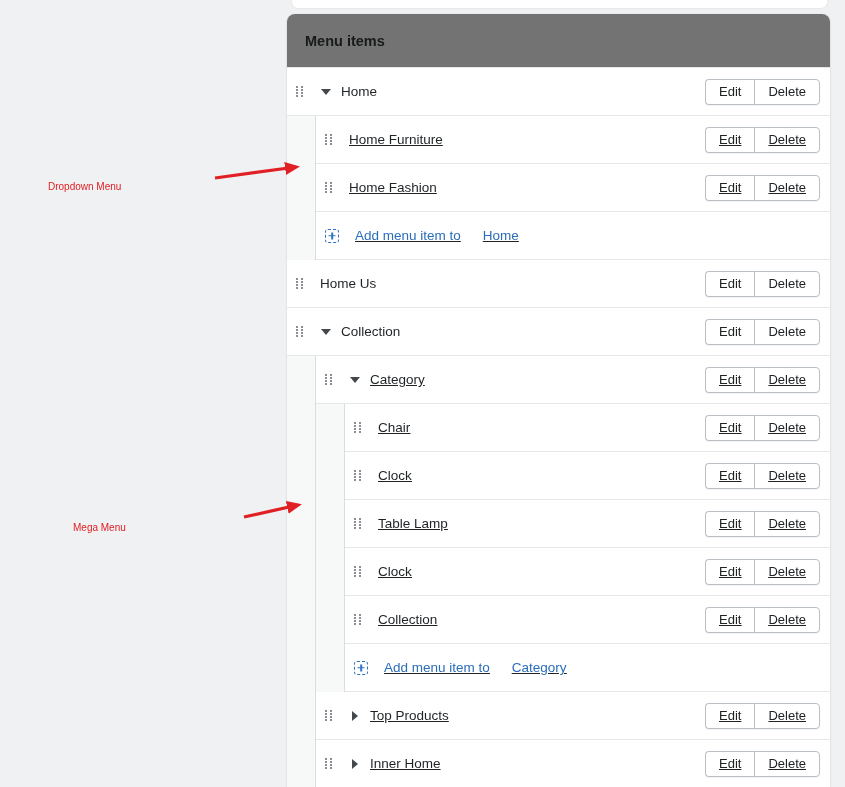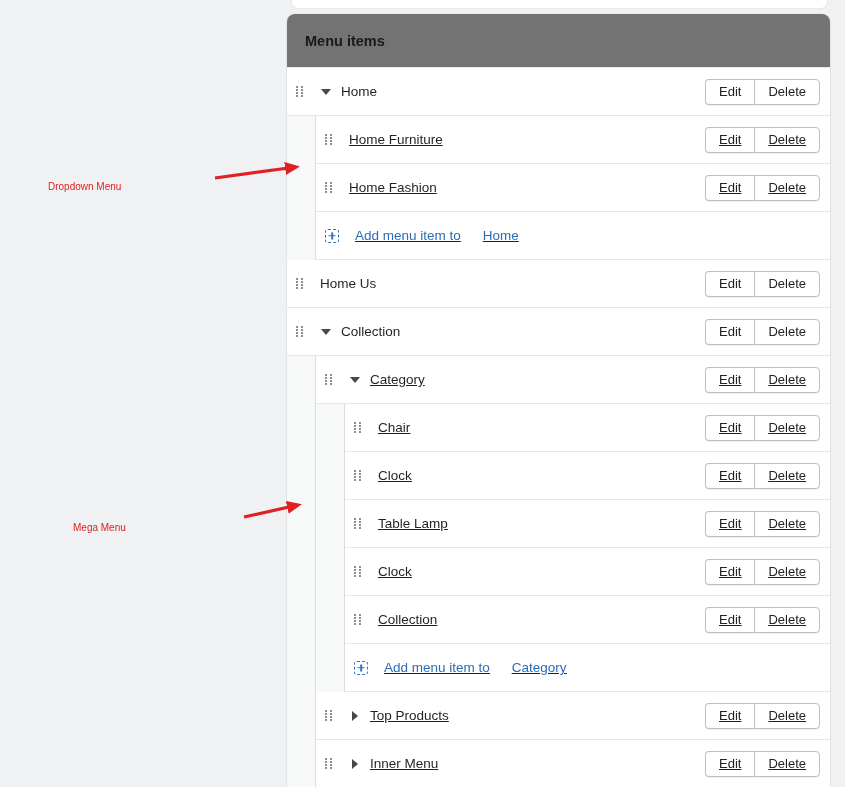--- a/index.html
+++ b/index.html
@@ -252,21 +252,21 @@
           <button class="btn btn-edit">Edit</button>
           <button class="btn btn-delete">Delete</button>
         </div>
       </div>
 
       <div class="row">
         <span class="drag"></span>
         <span class="caret">
             <span class="caret-right"></span>
           </span>
-        <span class="label">Inner Menu</span>
+        <span class="label">Inner Home</span>
         <div class="btn-group">
           <button class="btn btn-edit">Edit</button>
           <button class="btn btn-delete">Delete</button>
         </div>
       </div>
 
     </div>
   </div>
 </div>
 

